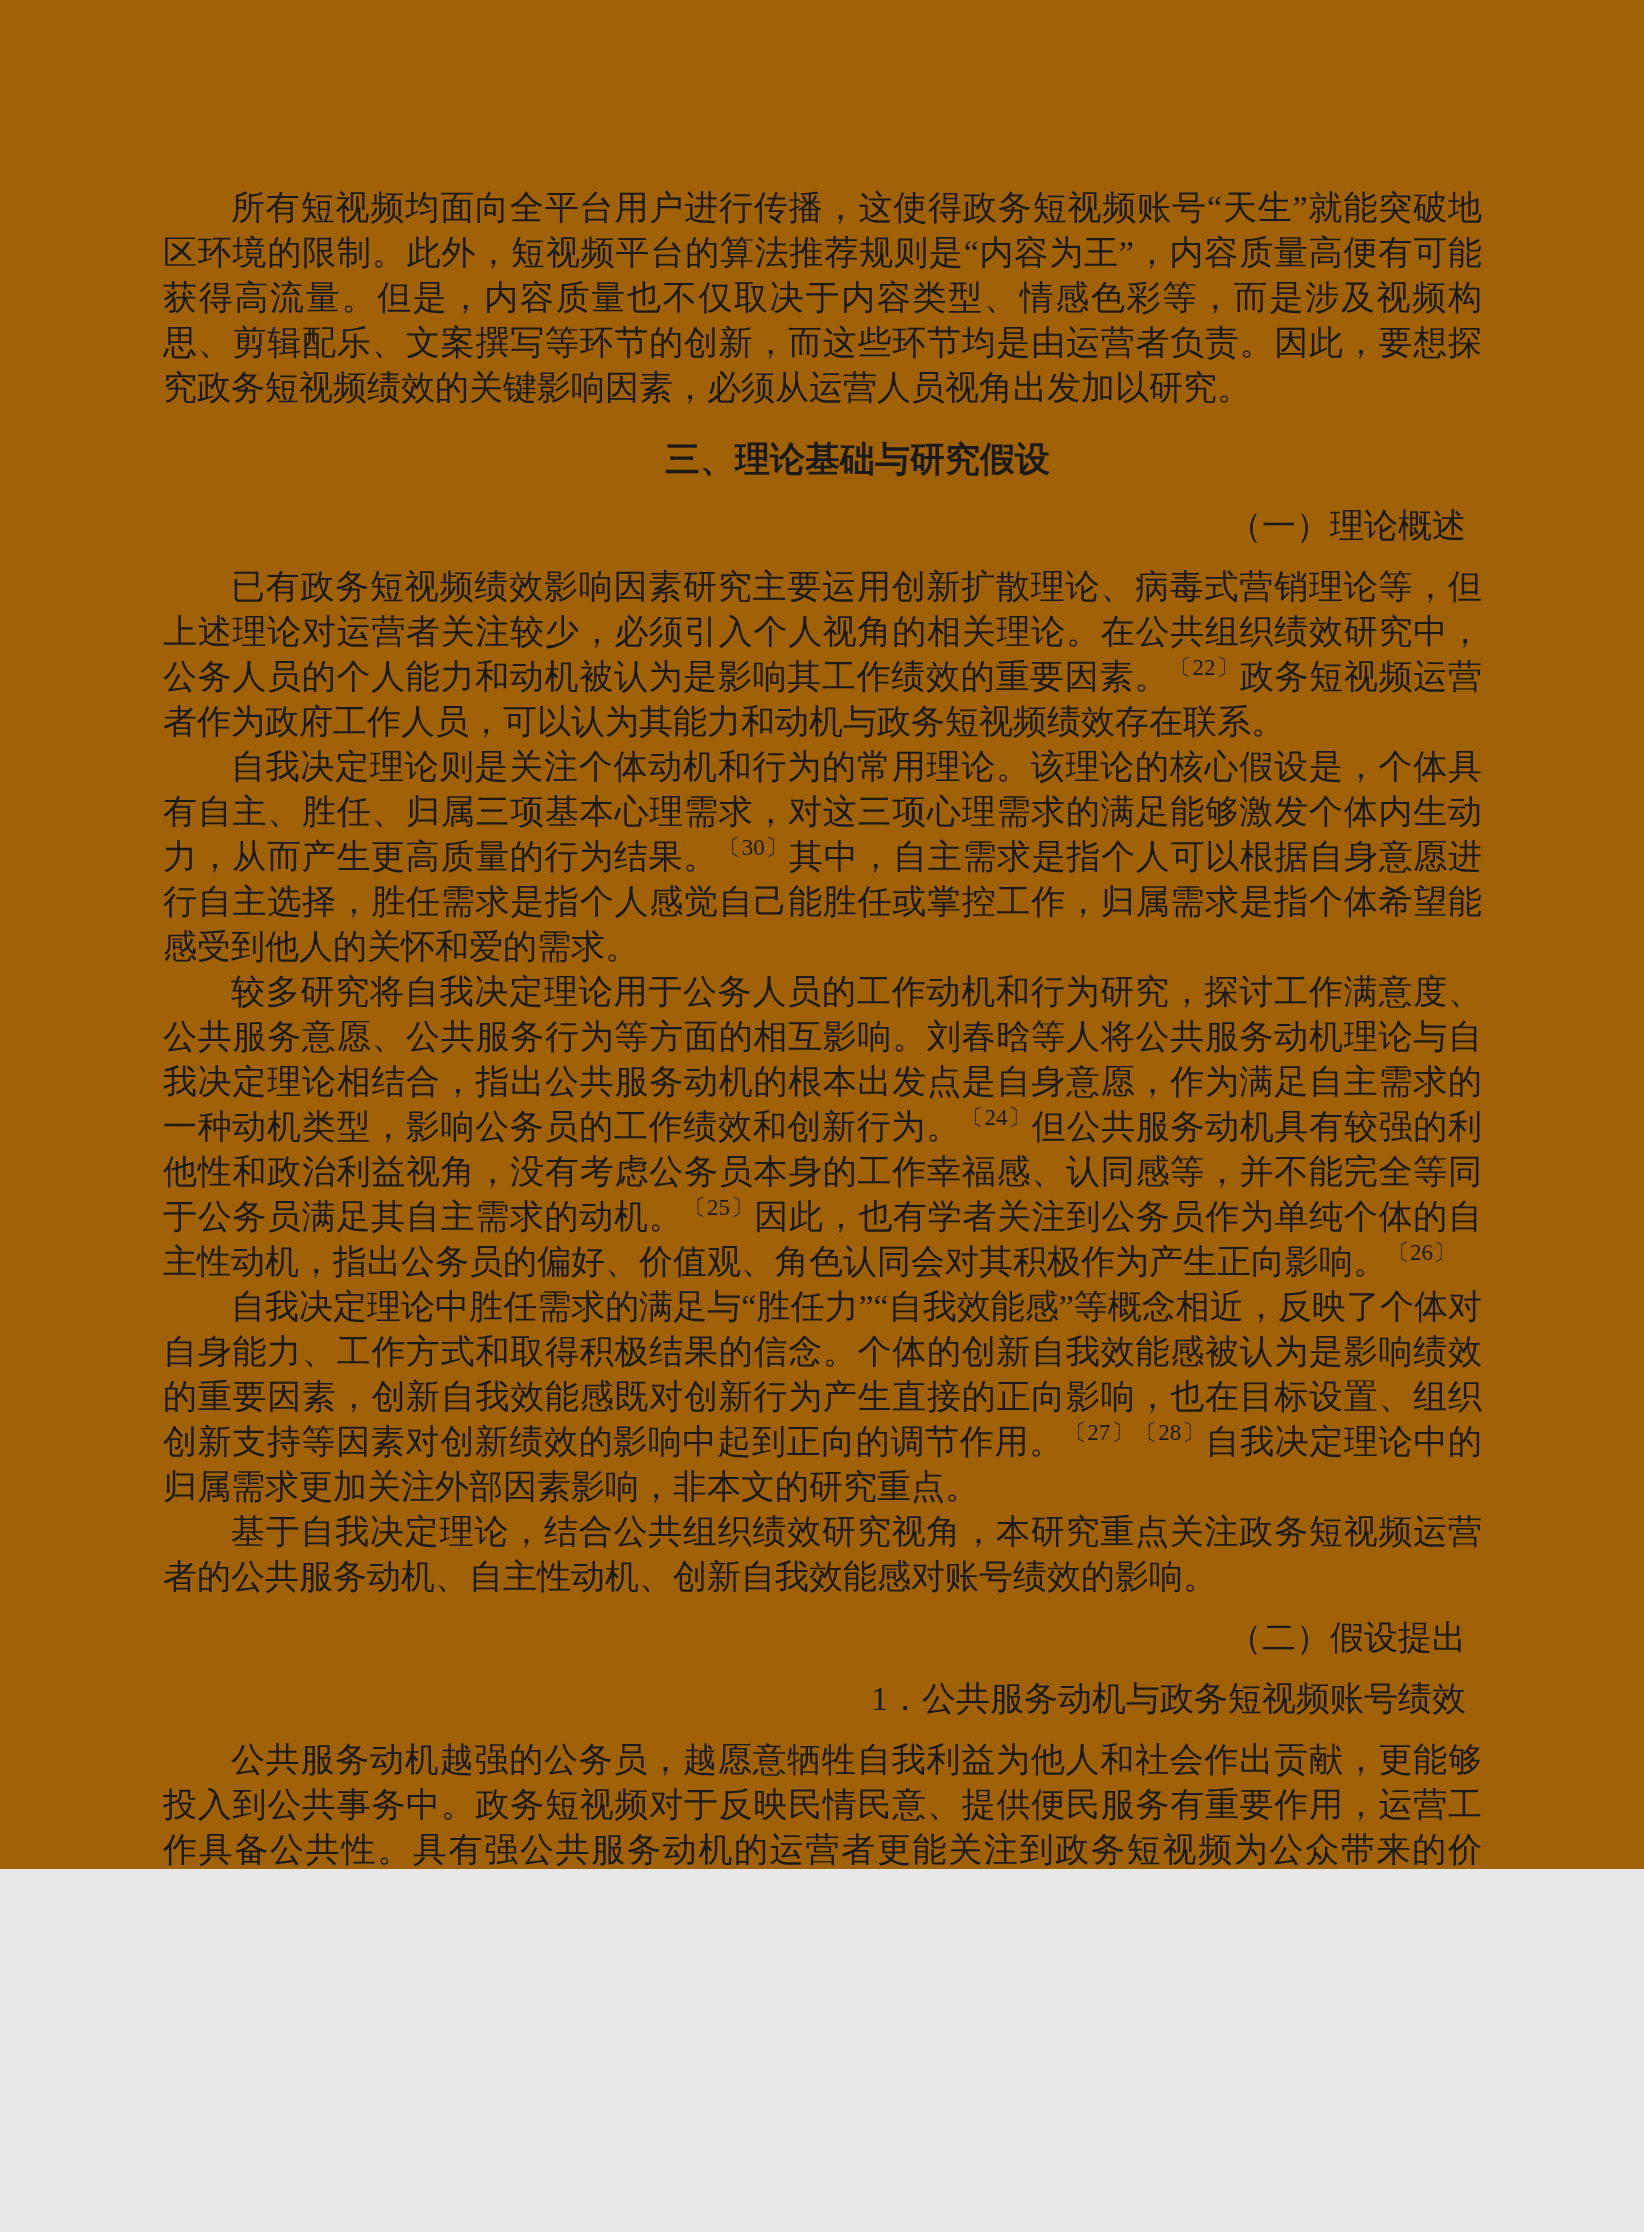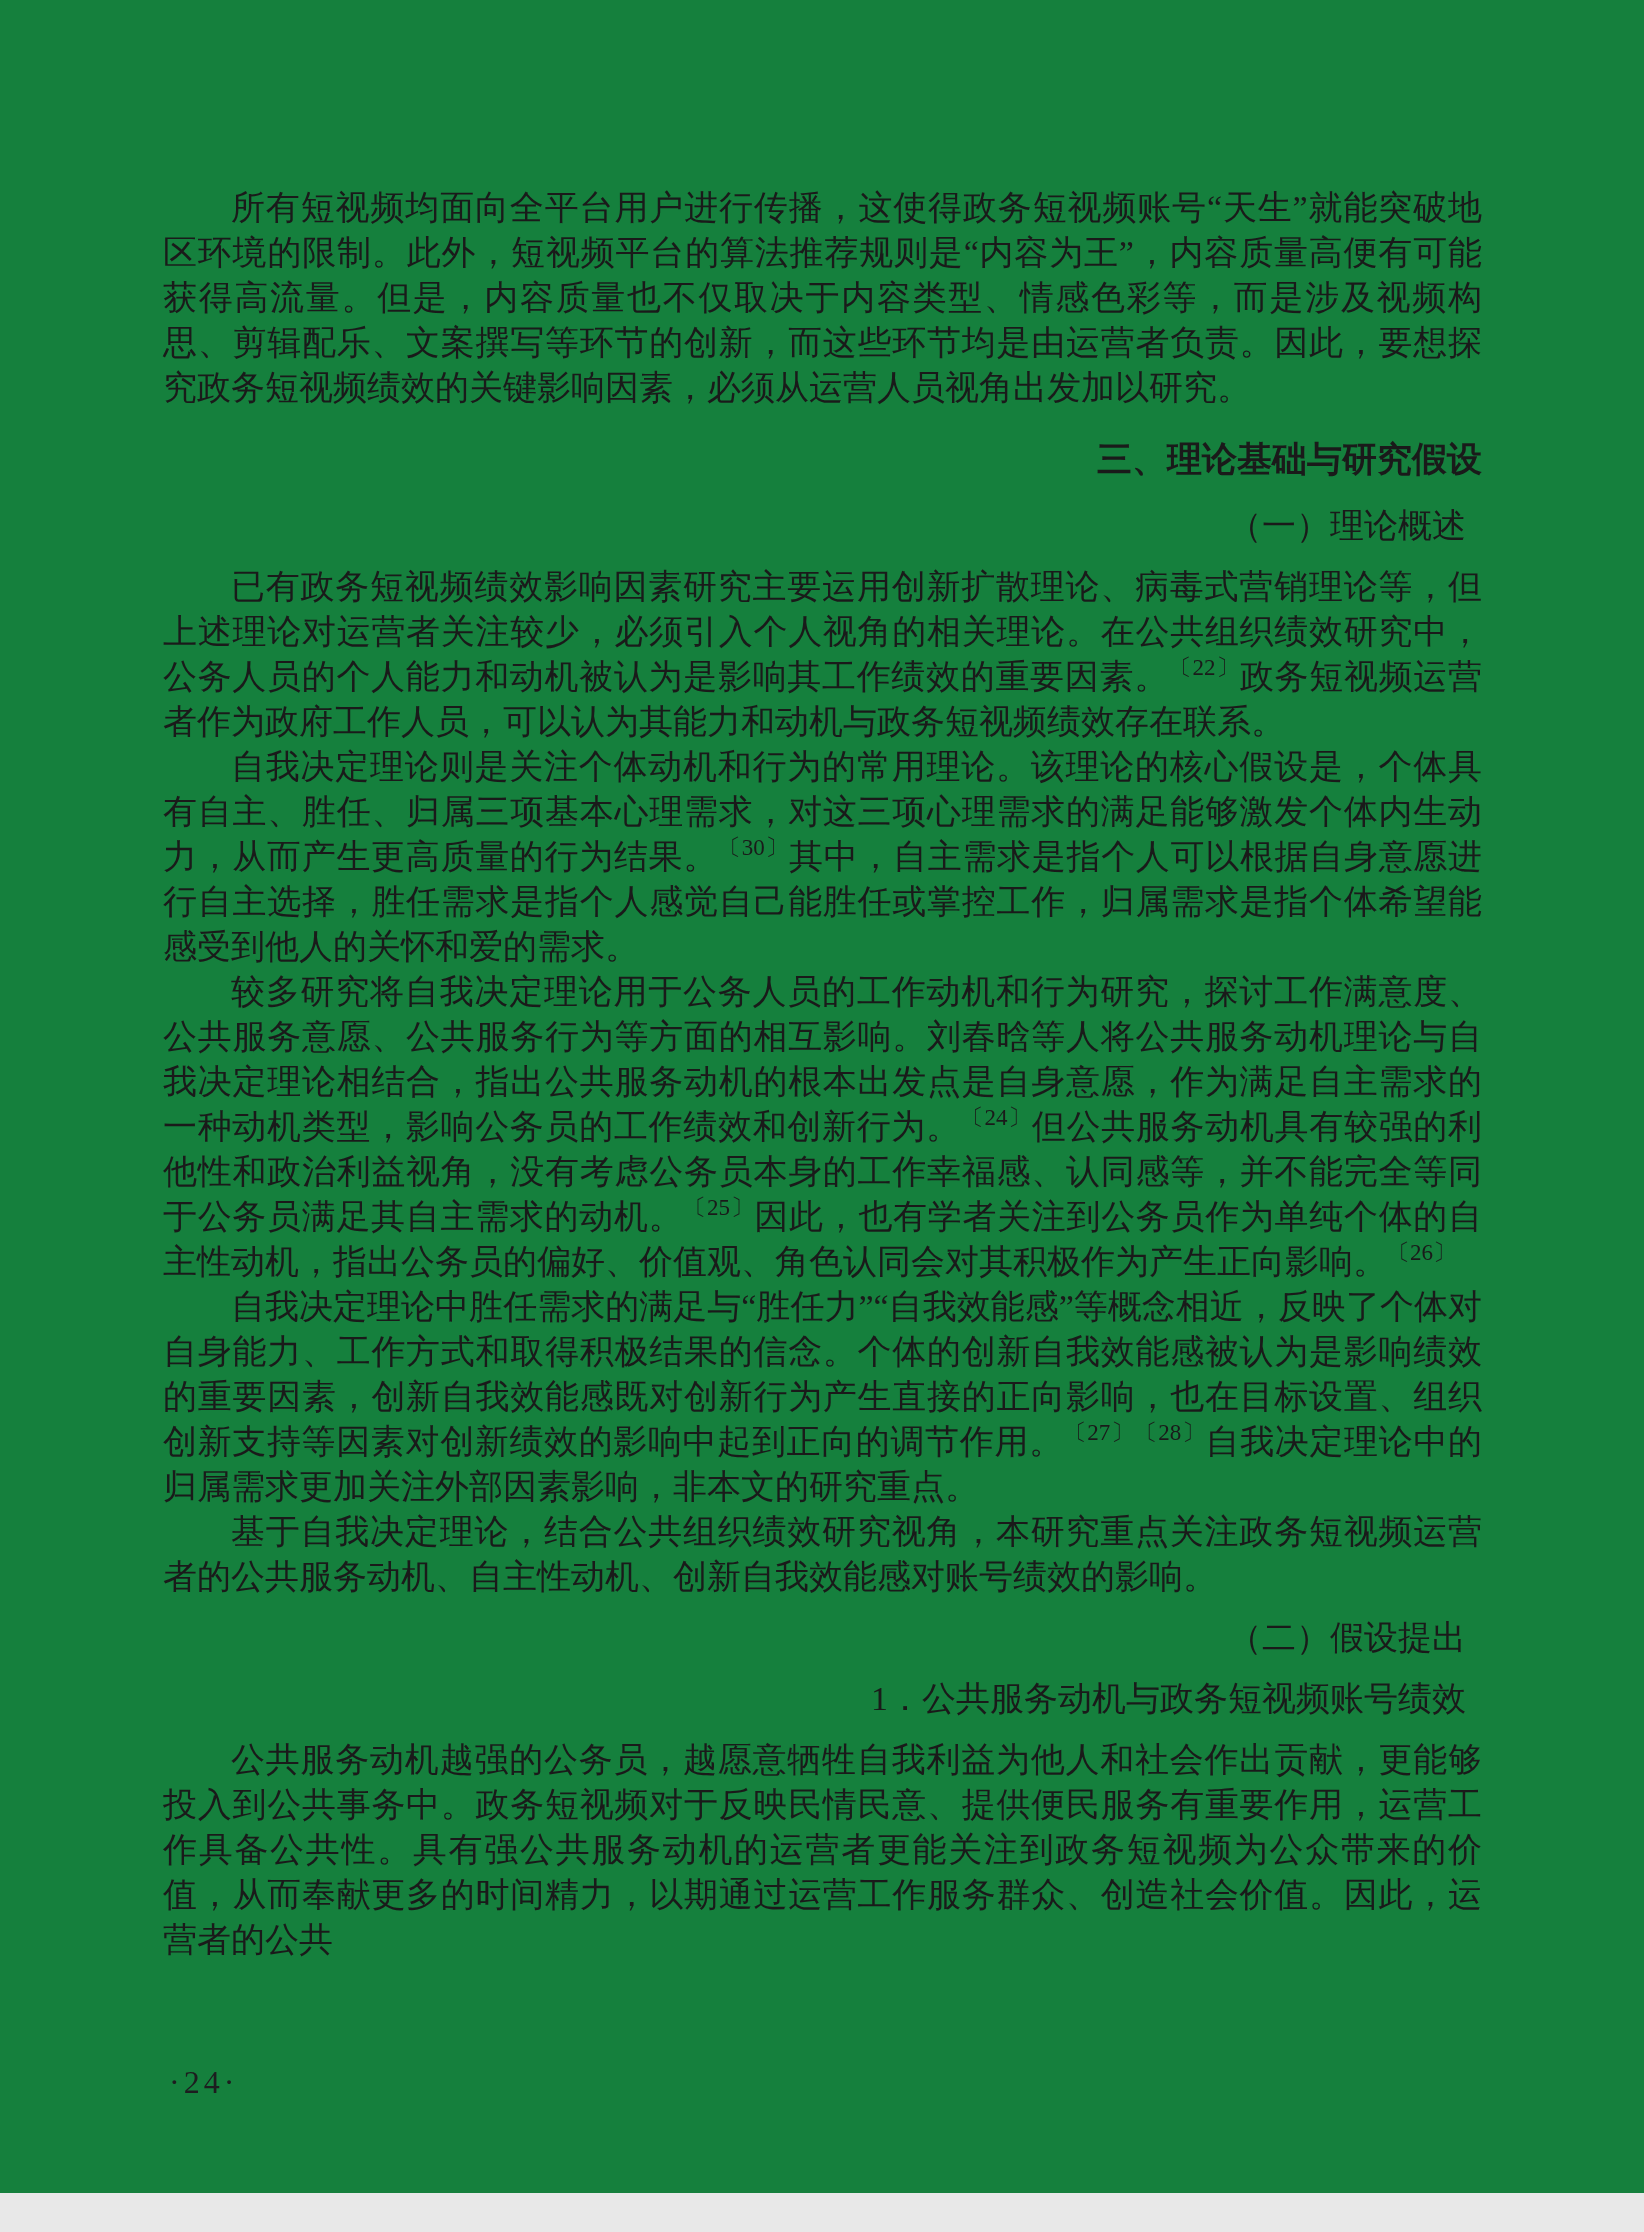--- a/index.html
+++ b/index.html
@@ -3,22 +3,22 @@
 <meta charset="utf-8">
 <style>
   html, body {
     margin: 0;
     padding: 0;
     background: #e8e8e8;
   }
   .page {
     position: relative;
     width: 1645px;
-    height: 2193px;
-    background: #15803d;
+    height: 1869px;
+    background: #a16207;
     margin: 0 auto;
     overflow: hidden;
     font-family: "Liberation Serif", "DejaVu Serif", serif;
     color: #1a1a1a;
   }
   .text-block {
     position: absolute;
     left: 163px;
     top: 185px;
     width: 1319px;
@@ -31,21 +31,21 @@
     margin: 0;
     text-indent: 2em;
   }
   .section-heading {
     margin: 26px 0 22px 0;
     padding-left: 2em;
     font-family: "Liberation Sans", "DejaVu Sans", sans-serif;
     font-weight: bold;
     font-size: 35px;
     line-height: 45px;
-    text-align: right;
+    text-align: center;
   }
   .sub-heading {
     margin: 16px;
     text-indent: 2em;
     text-align: right;
   }
   sup.cite {
     font-size: 23px;
     line-height: 0;
     vertical-align: 13px;

